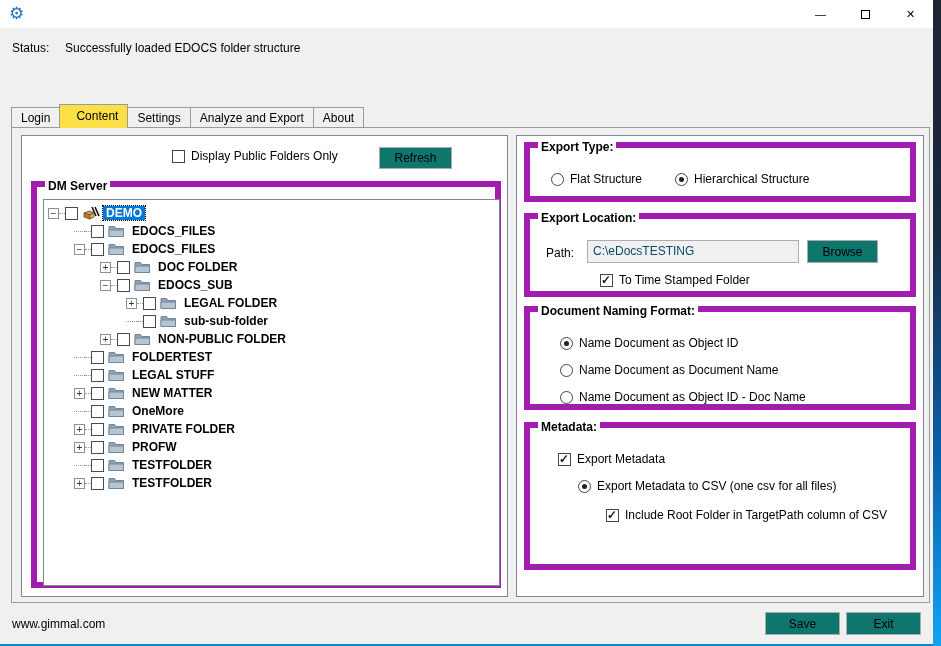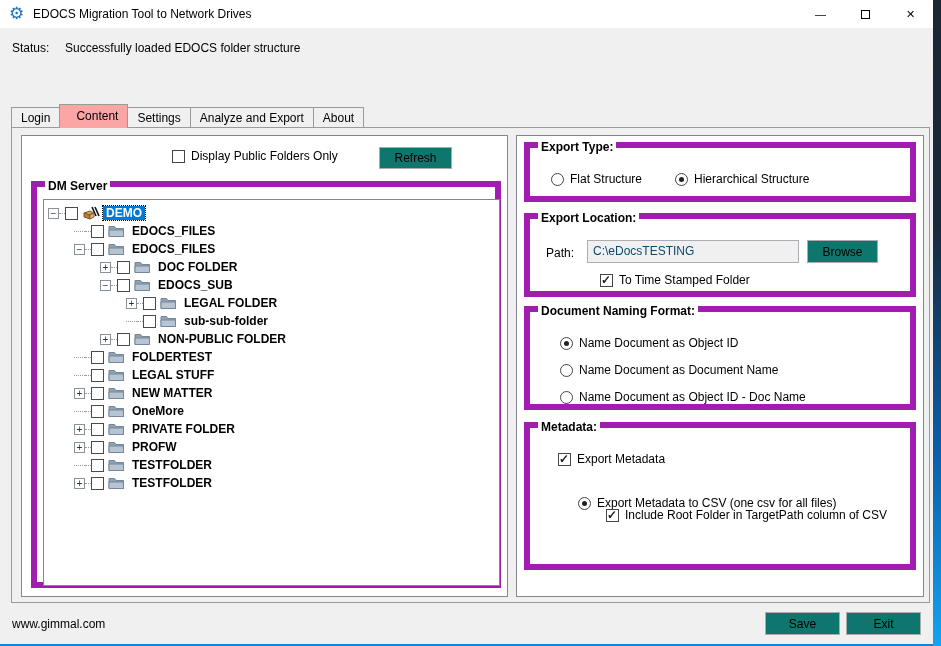--- a/index.html
+++ b/index.html
@@ -22,21 +22,21 @@
   .maxbox { display:inline-block; width:9px; height:9px; border:1px solid #000; vertical-align:middle; margin-top:-2px; }
 
   
   .status-label { position:absolute; left:12px; top:41px; }
   .status-msg { position:absolute; left:65px; top:41px; }
 
   
   .tabs { position:absolute; left:11px; top:104px; height:24px; display:flex; align-items:flex-end; }
   .tab { height:21px; padding:0 9px; line-height:21px; background:#f0f0f0; border:1px solid #9a9a9a; border-left:none; position:relative; }
   .tab:first-child { border-left:1px solid #9a9a9a; }
-  .tab.active { height:24px; line-height:23px; background:#fca5a5; border:1px solid #9a9a9a; border-bottom:none; z-index:3; margin-left:-1px;padding-left:16px; }
+  .tab.active { height:24px; line-height:23px; background:#fde047; border:1px solid #9a9a9a; border-bottom:none; z-index:3; margin-left:-1px;padding-left:16px; }
   .tabpage { position:absolute; left:11px; top:127px; width:919px; height:476px; background:#f0f0f0; border:1px solid #9a9a9a; }
 
   
   .panel { position:absolute; background:#fff; border:1px solid #82878f; }
   .panel.left { left:21px; top:135px; width:487px; height:462px; }
   .panel.right { left:516px; top:135px; width:408px; height:462px; }
 
   .groupbox { position:absolute; border:6px solid #a21caf; }
   .glabel { position:absolute; top:-8px; left:8px; background:#fff; padding:0 3px; font-weight:bold; white-space:nowrap; }
 
@@ -80,21 +80,20 @@
   .exit-btn { left:846px; top:612px; width:75px; height:23px; }
 </style>
 </head>
 <body>
 
 <div class="screen">
   <div class="window">
 
     <div class="titlebar">
       <span class="app-icon">⚙</span>
-      <span class="title-text">EDOCS Migration Tool to Network Drives</span>
       <span class="winbtn min">—</span>
       <span class="winbtn max"><span class="maxbox"></span></span>
       <span class="winbtn close">✕</span>
     </div>
 
     <span class="status-label">Status:</span>
     <span class="status-msg">Successfully loaded EDOCS folder structure</span>
 
     <div class="tabs">
       <div class="tab">Login</div>
@@ -338,21 +337,21 @@
           <span>Name Document as Object ID - Doc Name</span>
         </div>
       </div>
 
       <div class="groupbox grp-meta">
         <span class="glabel">Metadata:</span>
         <div class="ctl" style="left:28px; top:24px;">
           <span class="cb on"></span>
           <span>Export Metadata</span>
         </div>
-        <div class="ctl" style="left:48px; top:68px;">
+        <div class="ctl" style="left:48px; top:51px;">
           <span class="radio on"></span>
           <span>Export Metadata to CSV (one csv for all files)</span>
         </div>
         <div class="ctl" style="left:76px; top:80px;">
           <span class="cb on"></span>
           <span>Include Root Folder in TargetPath column of CSV</span>
         </div>
       </div>
     </div>
 

